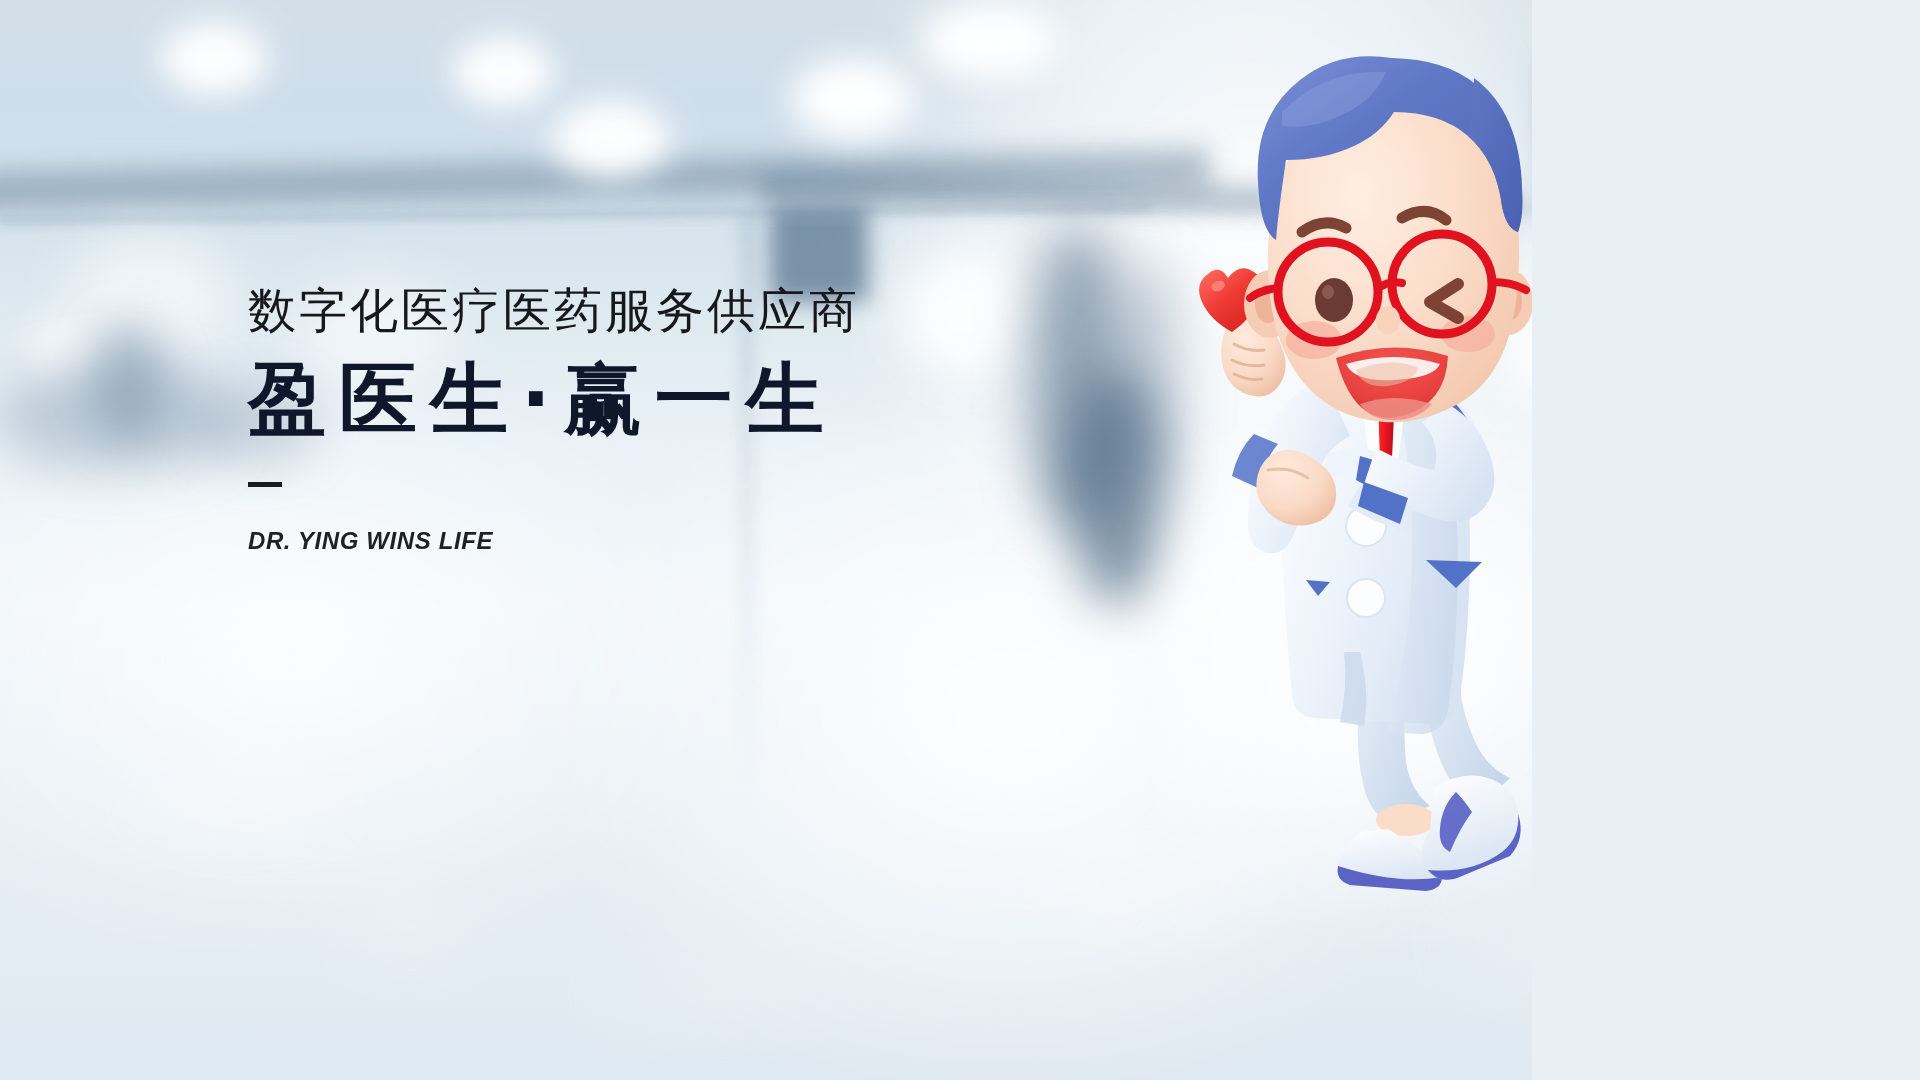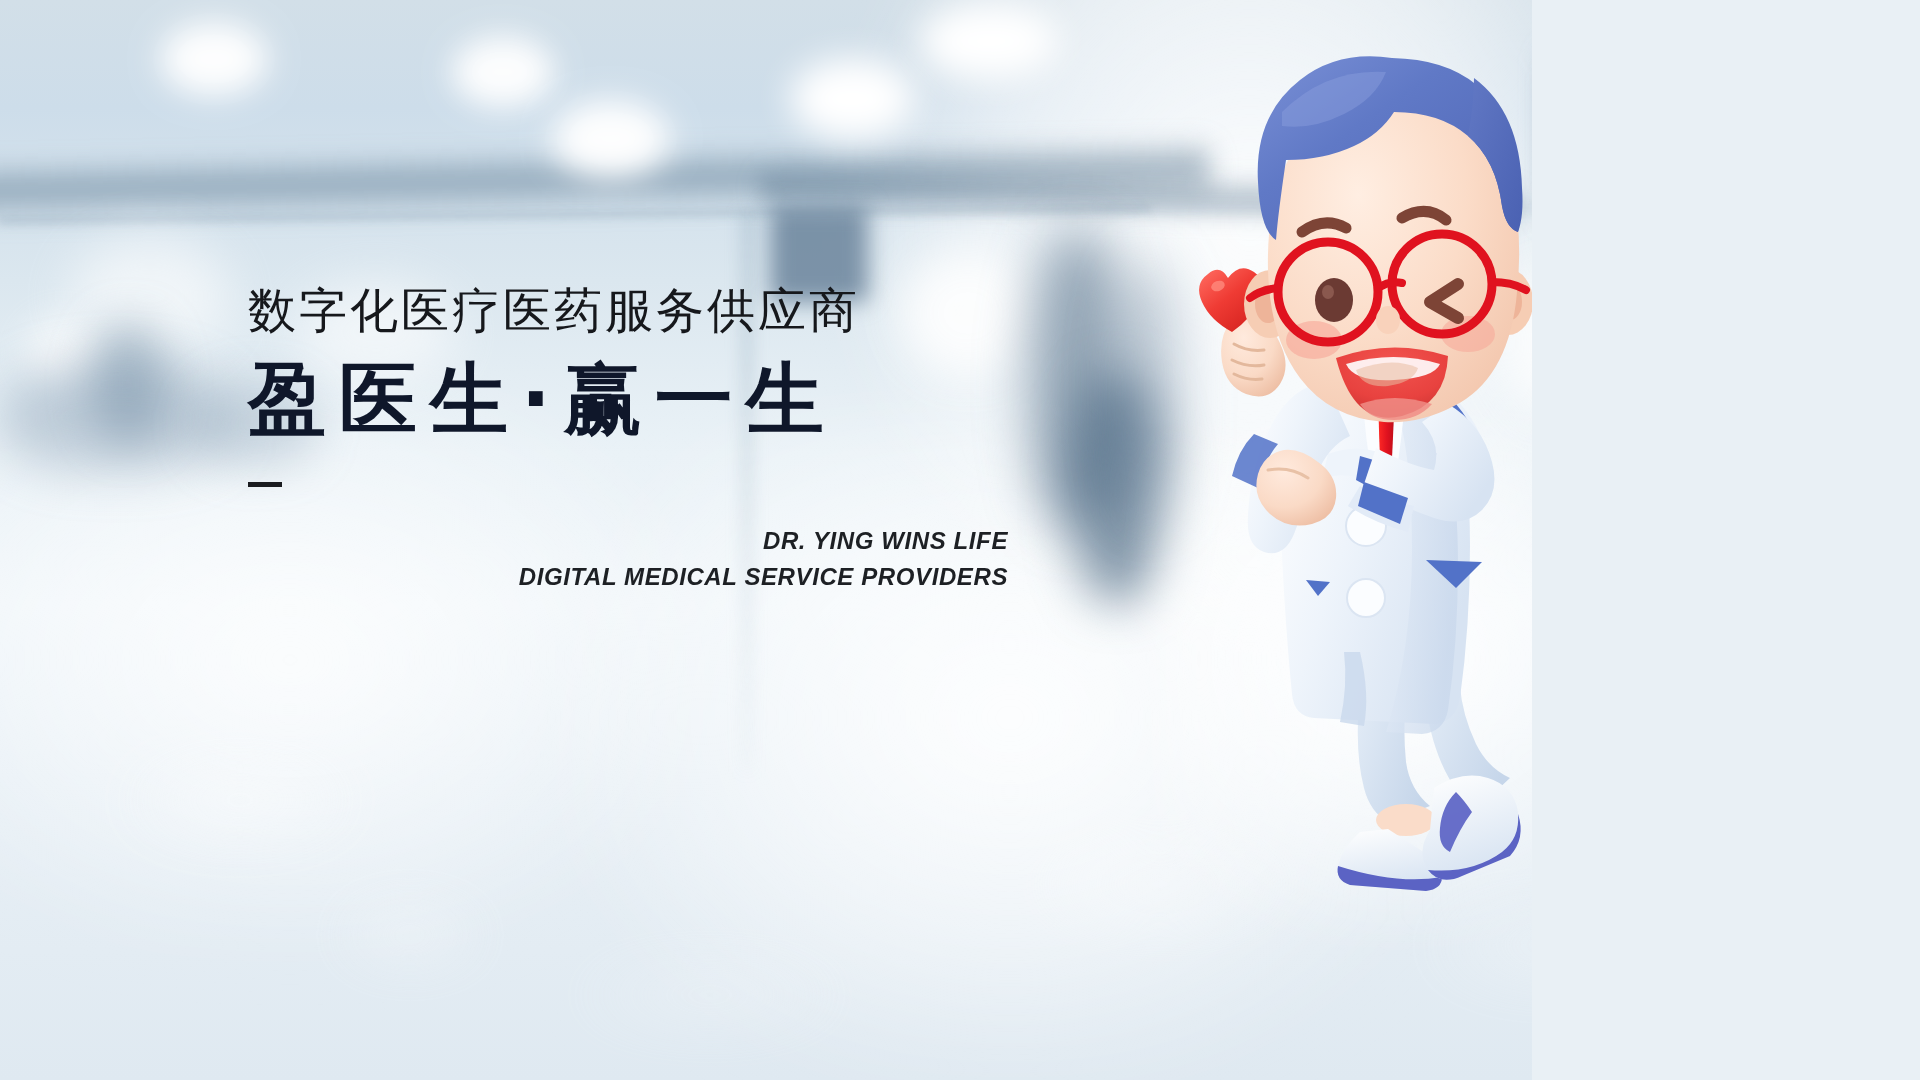--- a/index.html
+++ b/index.html
@@ -88,21 +88,21 @@
   }
   .headline-main{
     margin-top:26px;
     font-size:78px; line-height:1; letter-spacing:13px;
     color:#0f172a; font-weight:700; white-space:nowrap;
     font-family:"DejaVu Sans","Liberation Sans",sans-serif;
   }
   .divider{
     margin-top:44px; width:34px; height:5px; background:#1a1c20;
   }
-  .sublines{ margin-top:36px;text-align:right; }
+  .sublines{ margin-top:36px; }
   .subline{
     font-size:24px; line-height:1.52; letter-spacing:.6px;
     font-style:italic; font-weight:700; color:#1d2024;
     font-family:"Liberation Sans","DejaVu Sans",sans-serif;
     white-space:nowrap;
   }
 
   
   #character{
     position:absolute; left:1210px; top:52px; width:430px; height:830px;
@@ -175,21 +175,20 @@
 
   <div class="copy">
     <div class="headline-sub">数字化医疗医药服务供应商</div>
 
     <div class="headline-main">盈医生·赢一生</div>
 
     <div class="divider"></div>
 
     <div class="sublines">
       <div class="subline">DR. YING WINS LIFE</div>
-      <div class="subline">DIGITAL MEDICAL SERVICE PROVIDERS</div>
     </div>
   </div>
 
   <div class="char-glow"></div>
 
   <div id="character">
     <svg viewBox="0 0 430 830" xmlns="http://www.w3.org/2000/svg">
       <defs>
         <linearGradient id="gHair" x1="0" y1="0" x2="1" y2="1">
           <stop offset="0%" stop-color="#7a90d6"></stop>

